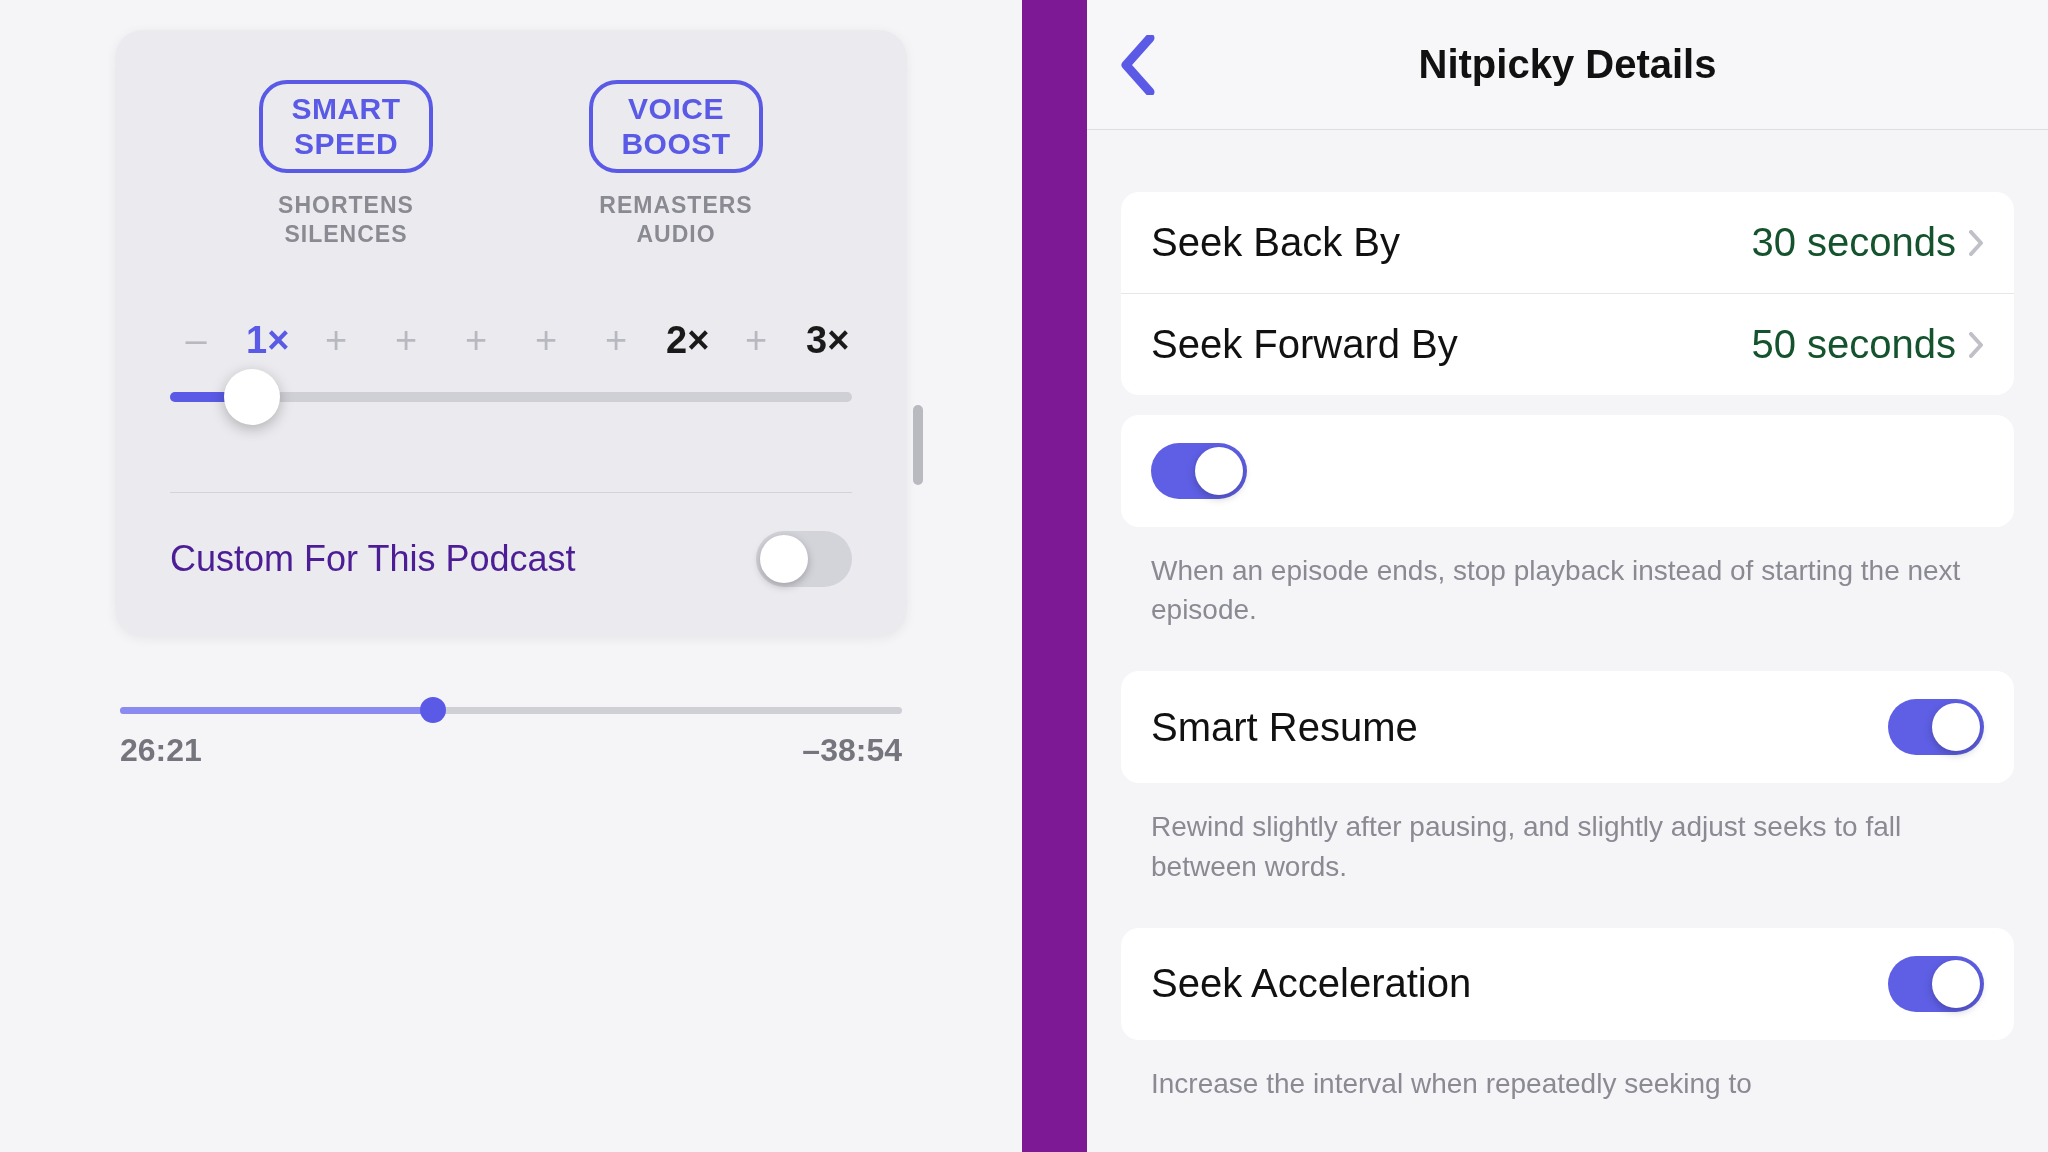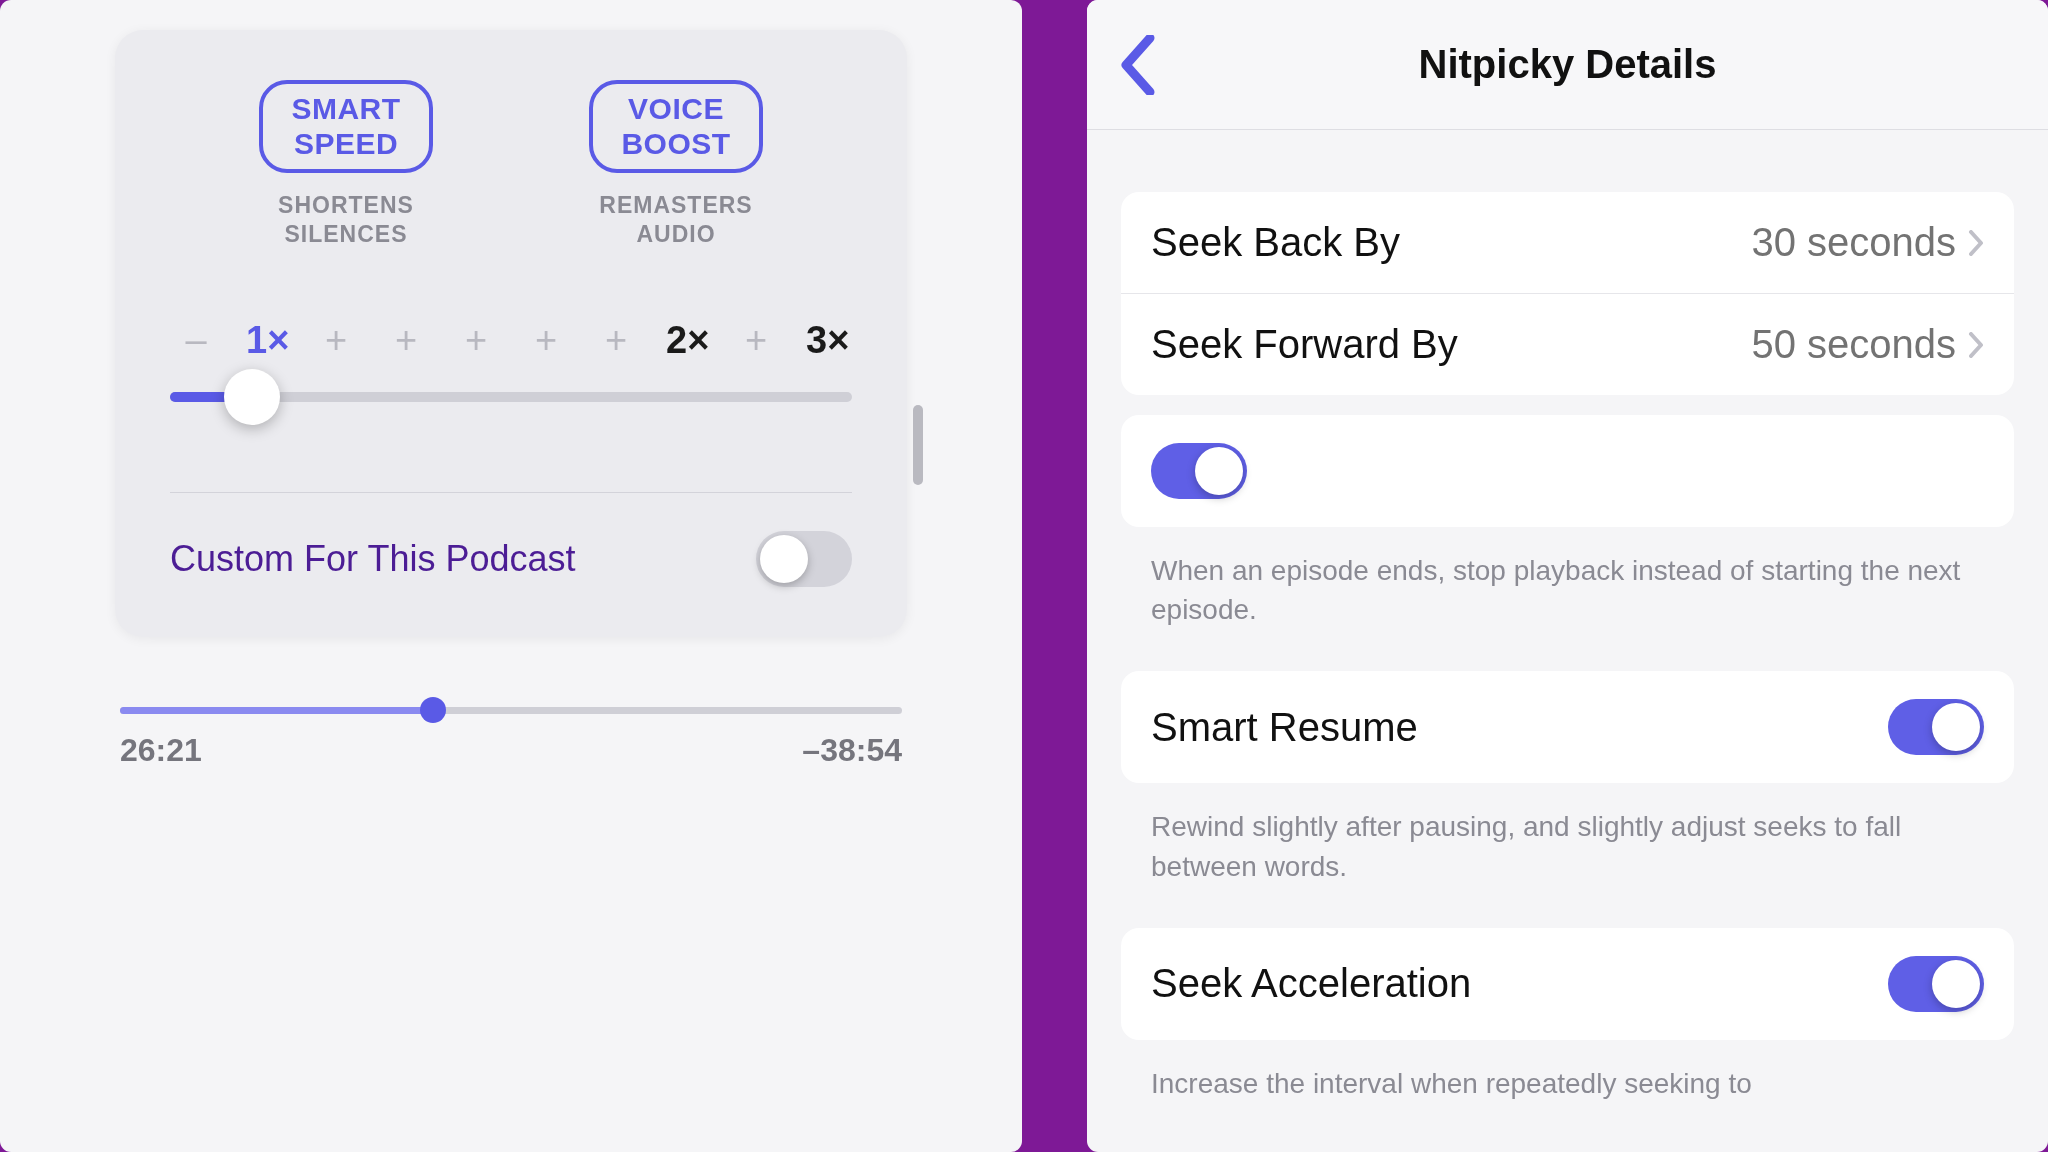--- a/index.html
+++ b/index.html
@@ -9,21 +9,20 @@
     background: #7e1996;
     display: flex;
     width: 2048px;
     height: 1152px;
     overflow: hidden;
   }
   .pane {
     background: #f5f5f7;
     position: relative;
     overflow: hidden;
-    border-radius: 11px;
   }
   .pane-left {
     width: 1022px;
     height: 1152px;
     margin-left: 0;
     padding: 0 40px;
   }
   .pane-right {
     width: 961px;
     height: 1152px;
@@ -172,21 +171,21 @@
   .group {
     background: #fff; border-radius: 18px; overflow: hidden;
     margin-bottom: 20px;
   }
   .row {
     display: flex; align-items: center; justify-content: space-between;
     padding: 28px 30px; font-size: 40px;
   }
   .row + .row { border-top: 1px solid #e6e6ea; }
   .row-label { color: #111; }
-  .row-value { color: #737373; display: flex; align-items: center; gap: 12px; }
+  .row-value { color: #14532d; display: flex; align-items: center; gap: 12px; }
   .disclosure svg { width: 16px; height: 26px; display: block; }
 
   .footer-text {
     color: #8a8a93; font-size: 28px; line-height: 1.4;
     padding: 4px 30px 42px 30px;
   }
 </style>
 </head>
 <body>
 

